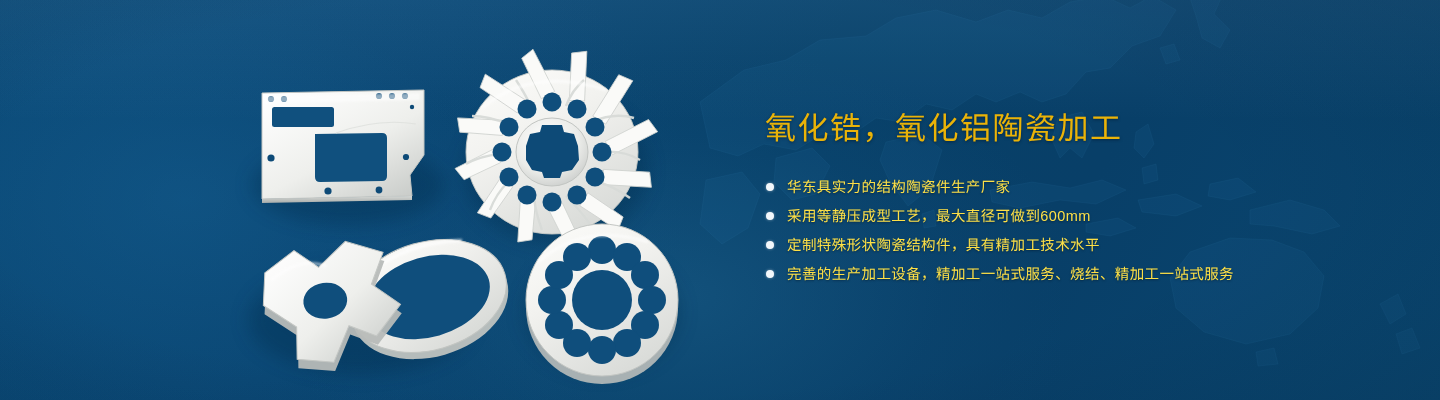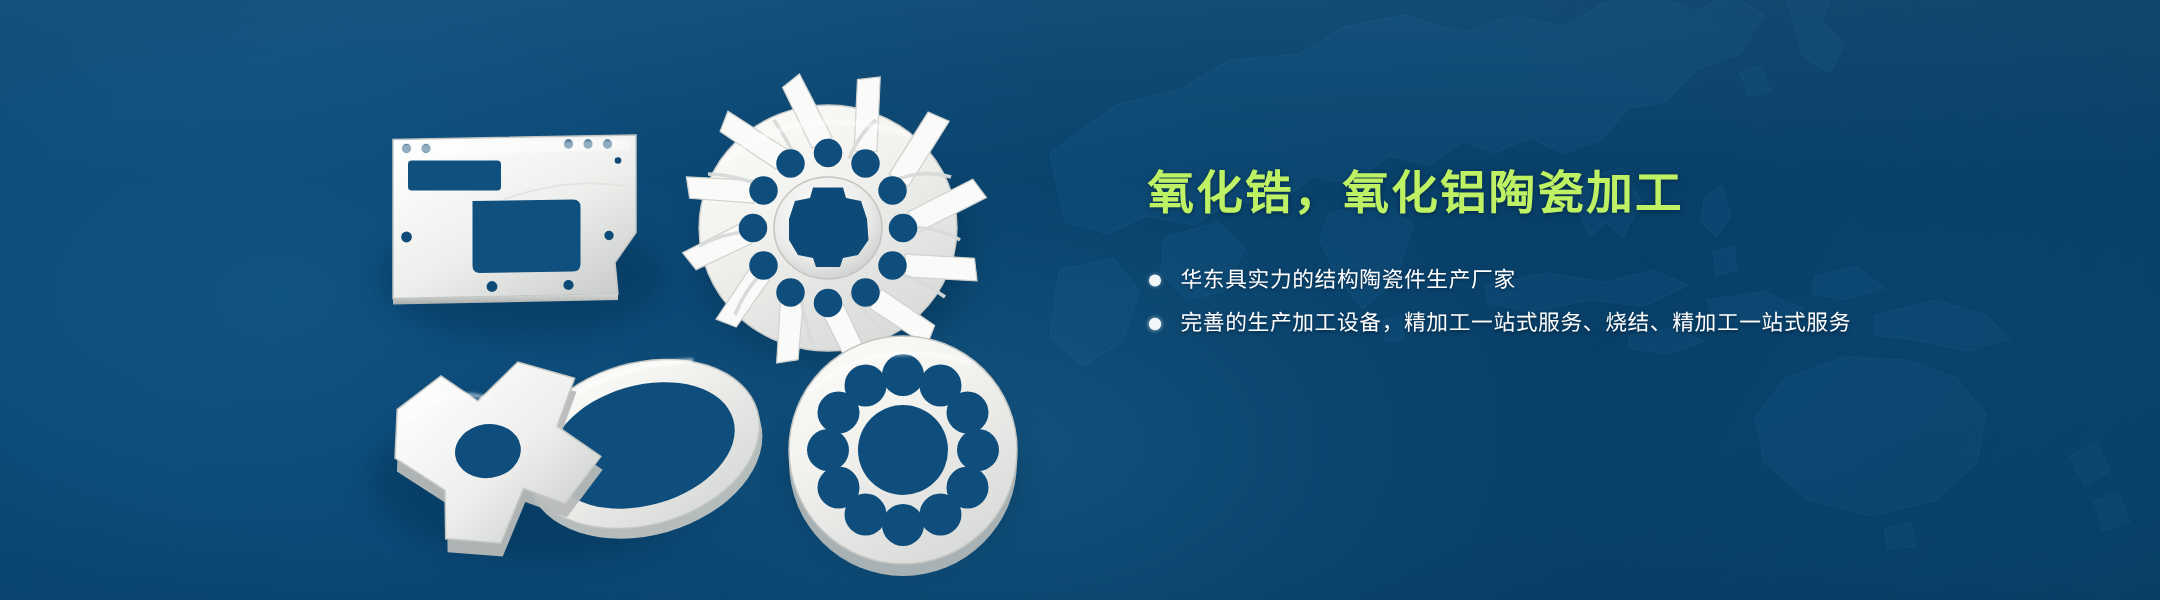--- a/index.html
+++ b/index.html
@@ -56,38 +56,38 @@
 
   
   .copy{
     position:absolute;
     left:765px;top:108px;width:600px;
   }
   .headline{
     margin:0;
     font-size:31px;
     line-height:42px;
-    font-weight:700;
+    font-weight:400;
     letter-spacing:1.5px;
-    color:#bef264;
+    color:#eab308;
     text-shadow:0 1px 3px rgba(0,20,40,.55);
     white-space:nowrap;
   }
   .bullets{
     list-style:none;
     margin:26px 0 0 0;
     padding:0;
   }
   .bullets li{
     position:relative;
     padding-left:22px;
     margin:0 0 7px 0;
     font-size:14.5px;
     line-height:22px;
-    color:#ffffff;
+    color:#fde047;
     letter-spacing:.4px;
     text-shadow:0 1px 2px rgba(0,18,36,.5);
     white-space:nowrap;
   }
   .bullets li .dot{
     position:absolute;
     left:1px;top:7px;
     width:8px;height:8px;
     border-radius:50%;
     background:#f2f7fb;
@@ -336,20 +336,25 @@
   <div class="copy">
     <h1 class="headline">氧化锆，氧化铝陶瓷加工</h1>
 
     <ul class="bullets">
       <li>
         <span class="dot"></span>
         <span>华东具实力的结构陶瓷件生产厂家</span>
       </li>
       <li>
         <span class="dot"></span>
+        <span>采用等静压成型工艺，最大直径可做到600mm</span>
+      </li>
+      <li>
+        <span class="dot"></span>
+        <span>定制特殊形状陶瓷结构件，具有精加工技术水平</span>
       </li>
       <li>
         <span class="dot"></span>
         <span>完善的生产加工设备，精加工一站式服务、烧结、精加工一站式服务</span>
       </li>
     </ul>
   </div>
 
 </div>
 

